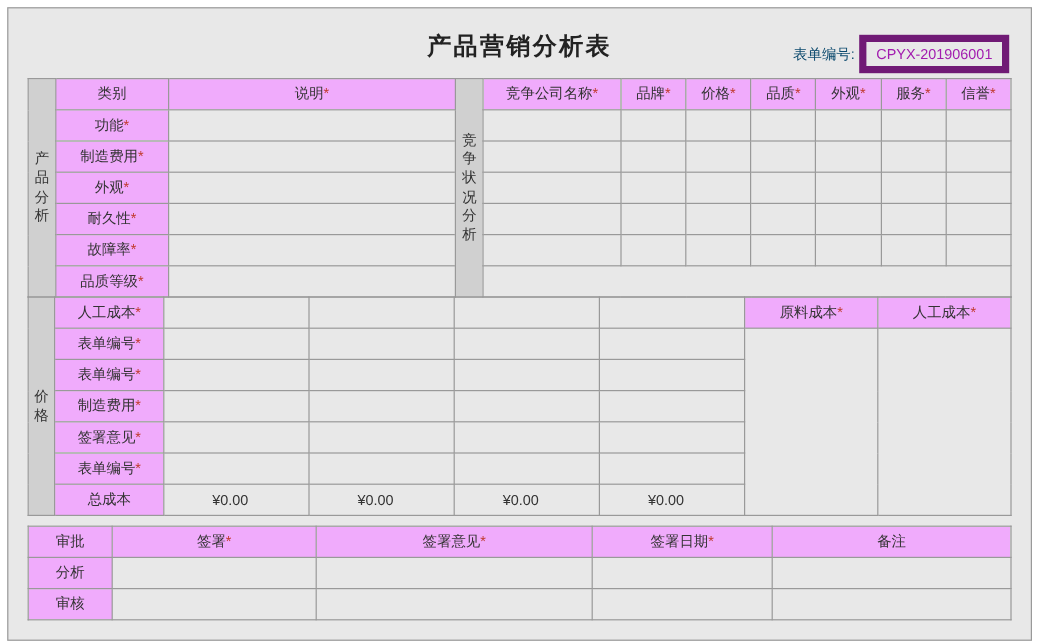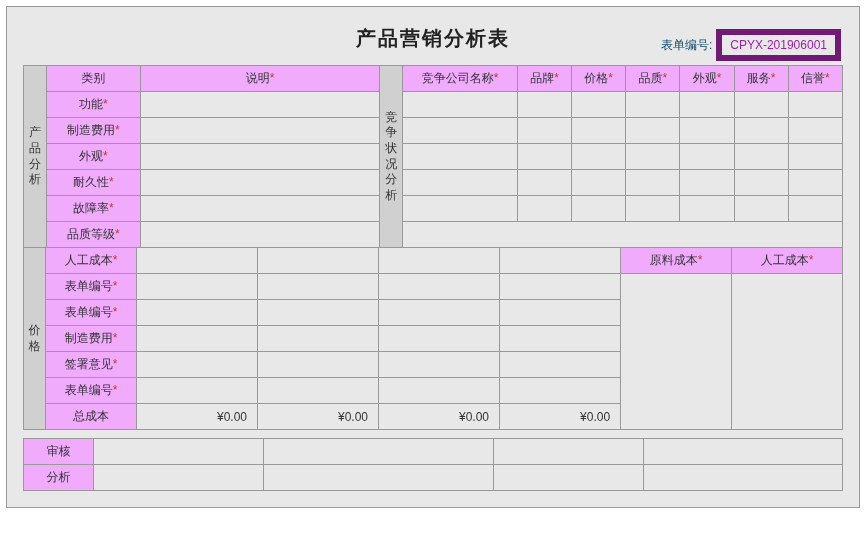--- a/index.html
+++ b/index.html
@@ -66,21 +66,21 @@
     background: #d0d0d0;
     width: 22px;
     font-size: 12px;
     line-height: 1.3;
     padding: 2px 0;
   }
   .vtxt { writing-mode: horizontal-tb; }
   .vtxt span { display: block; }
   .req { color: #c0392b; }
   .cell-input { background: #e8e8e8; }
-  .money { text-align: right; padding-right: 10px; }
+  .money { padding-right: 10px; }
   .approval-table { margin-top: 8px; }
 </style>
 </head>
 <body>
 
 <div class="form-wrap">
 
   <div class="header">
     <div class="title">产品营销分析表</div>
     <div class="form-no-wrap">
@@ -271,29 +271,36 @@
 
   <table class="approval-table">
     <colgroup>
       <col style="width:70px">
       <col style="width:170px">
       <col style="width:230px">
       <col style="width:150px">
       <col>
     </colgroup>
     <tbody>
+        <tr>
+      <td class="hdr">审批</td>
+      <td class="hdr"><span>签署</span><span class="req">*</span></td>
+      <td class="hdr"><span>签署意见</span><span class="req">*</span></td>
+      <td class="hdr"><span>签署日期</span><span class="req">*</span></td>
+      <td class="hdr">备注</td>
+    </tr>
+    <tr>
+      <td class="hdr">分析</td>
+      <td class="cell-input"></td>
+      <td class="cell-input"></td>
+      <td class="cell-input"></td>
+      <td class="cell-input"></td>
+    </tr>
     <tr>
       <td class="hdr">审核</td>
-      <td class="cell-input"></td>
-      <td class="cell-input"></td>
-      <td class="cell-input"></td>
-      <td class="cell-input"></td>
-    </tr>
-    <tr>
-      <td class="hdr">分析</td>
       <td class="cell-input"></td>
       <td class="cell-input"></td>
       <td class="cell-input"></td>
       <td class="cell-input"></td>
     </tr>
   </tbody>
     </table>
 
 </div>
 

